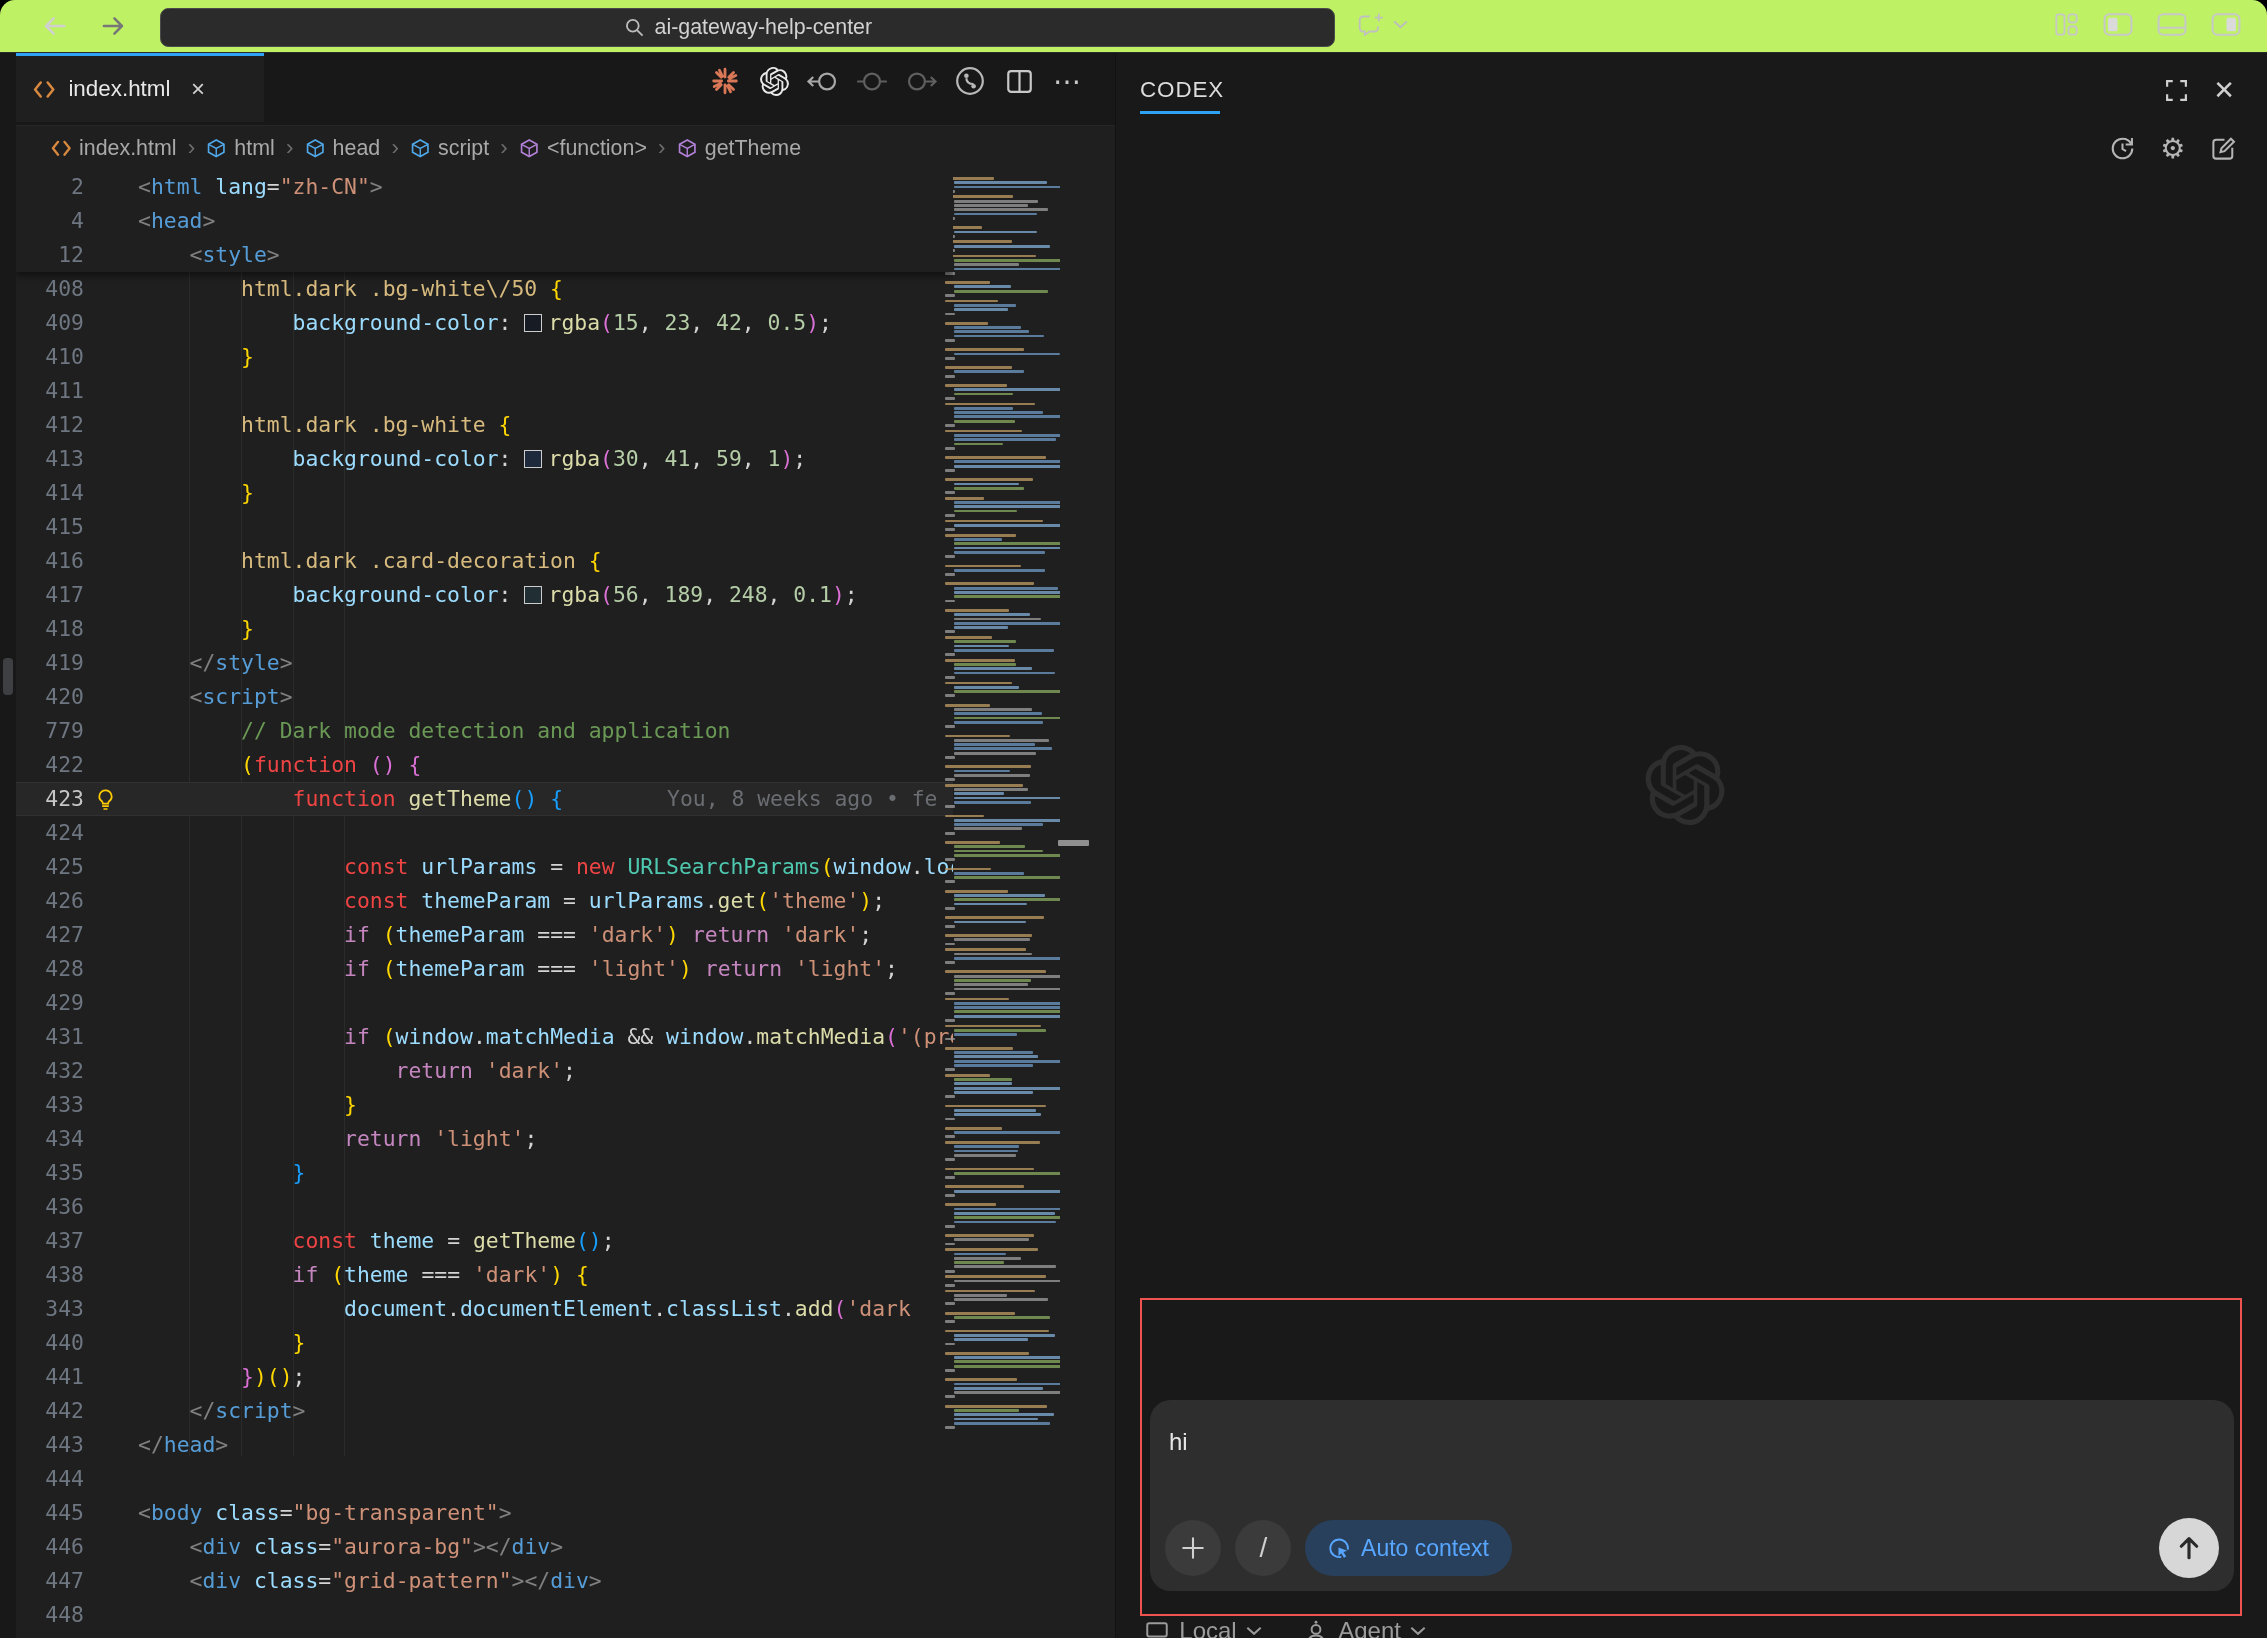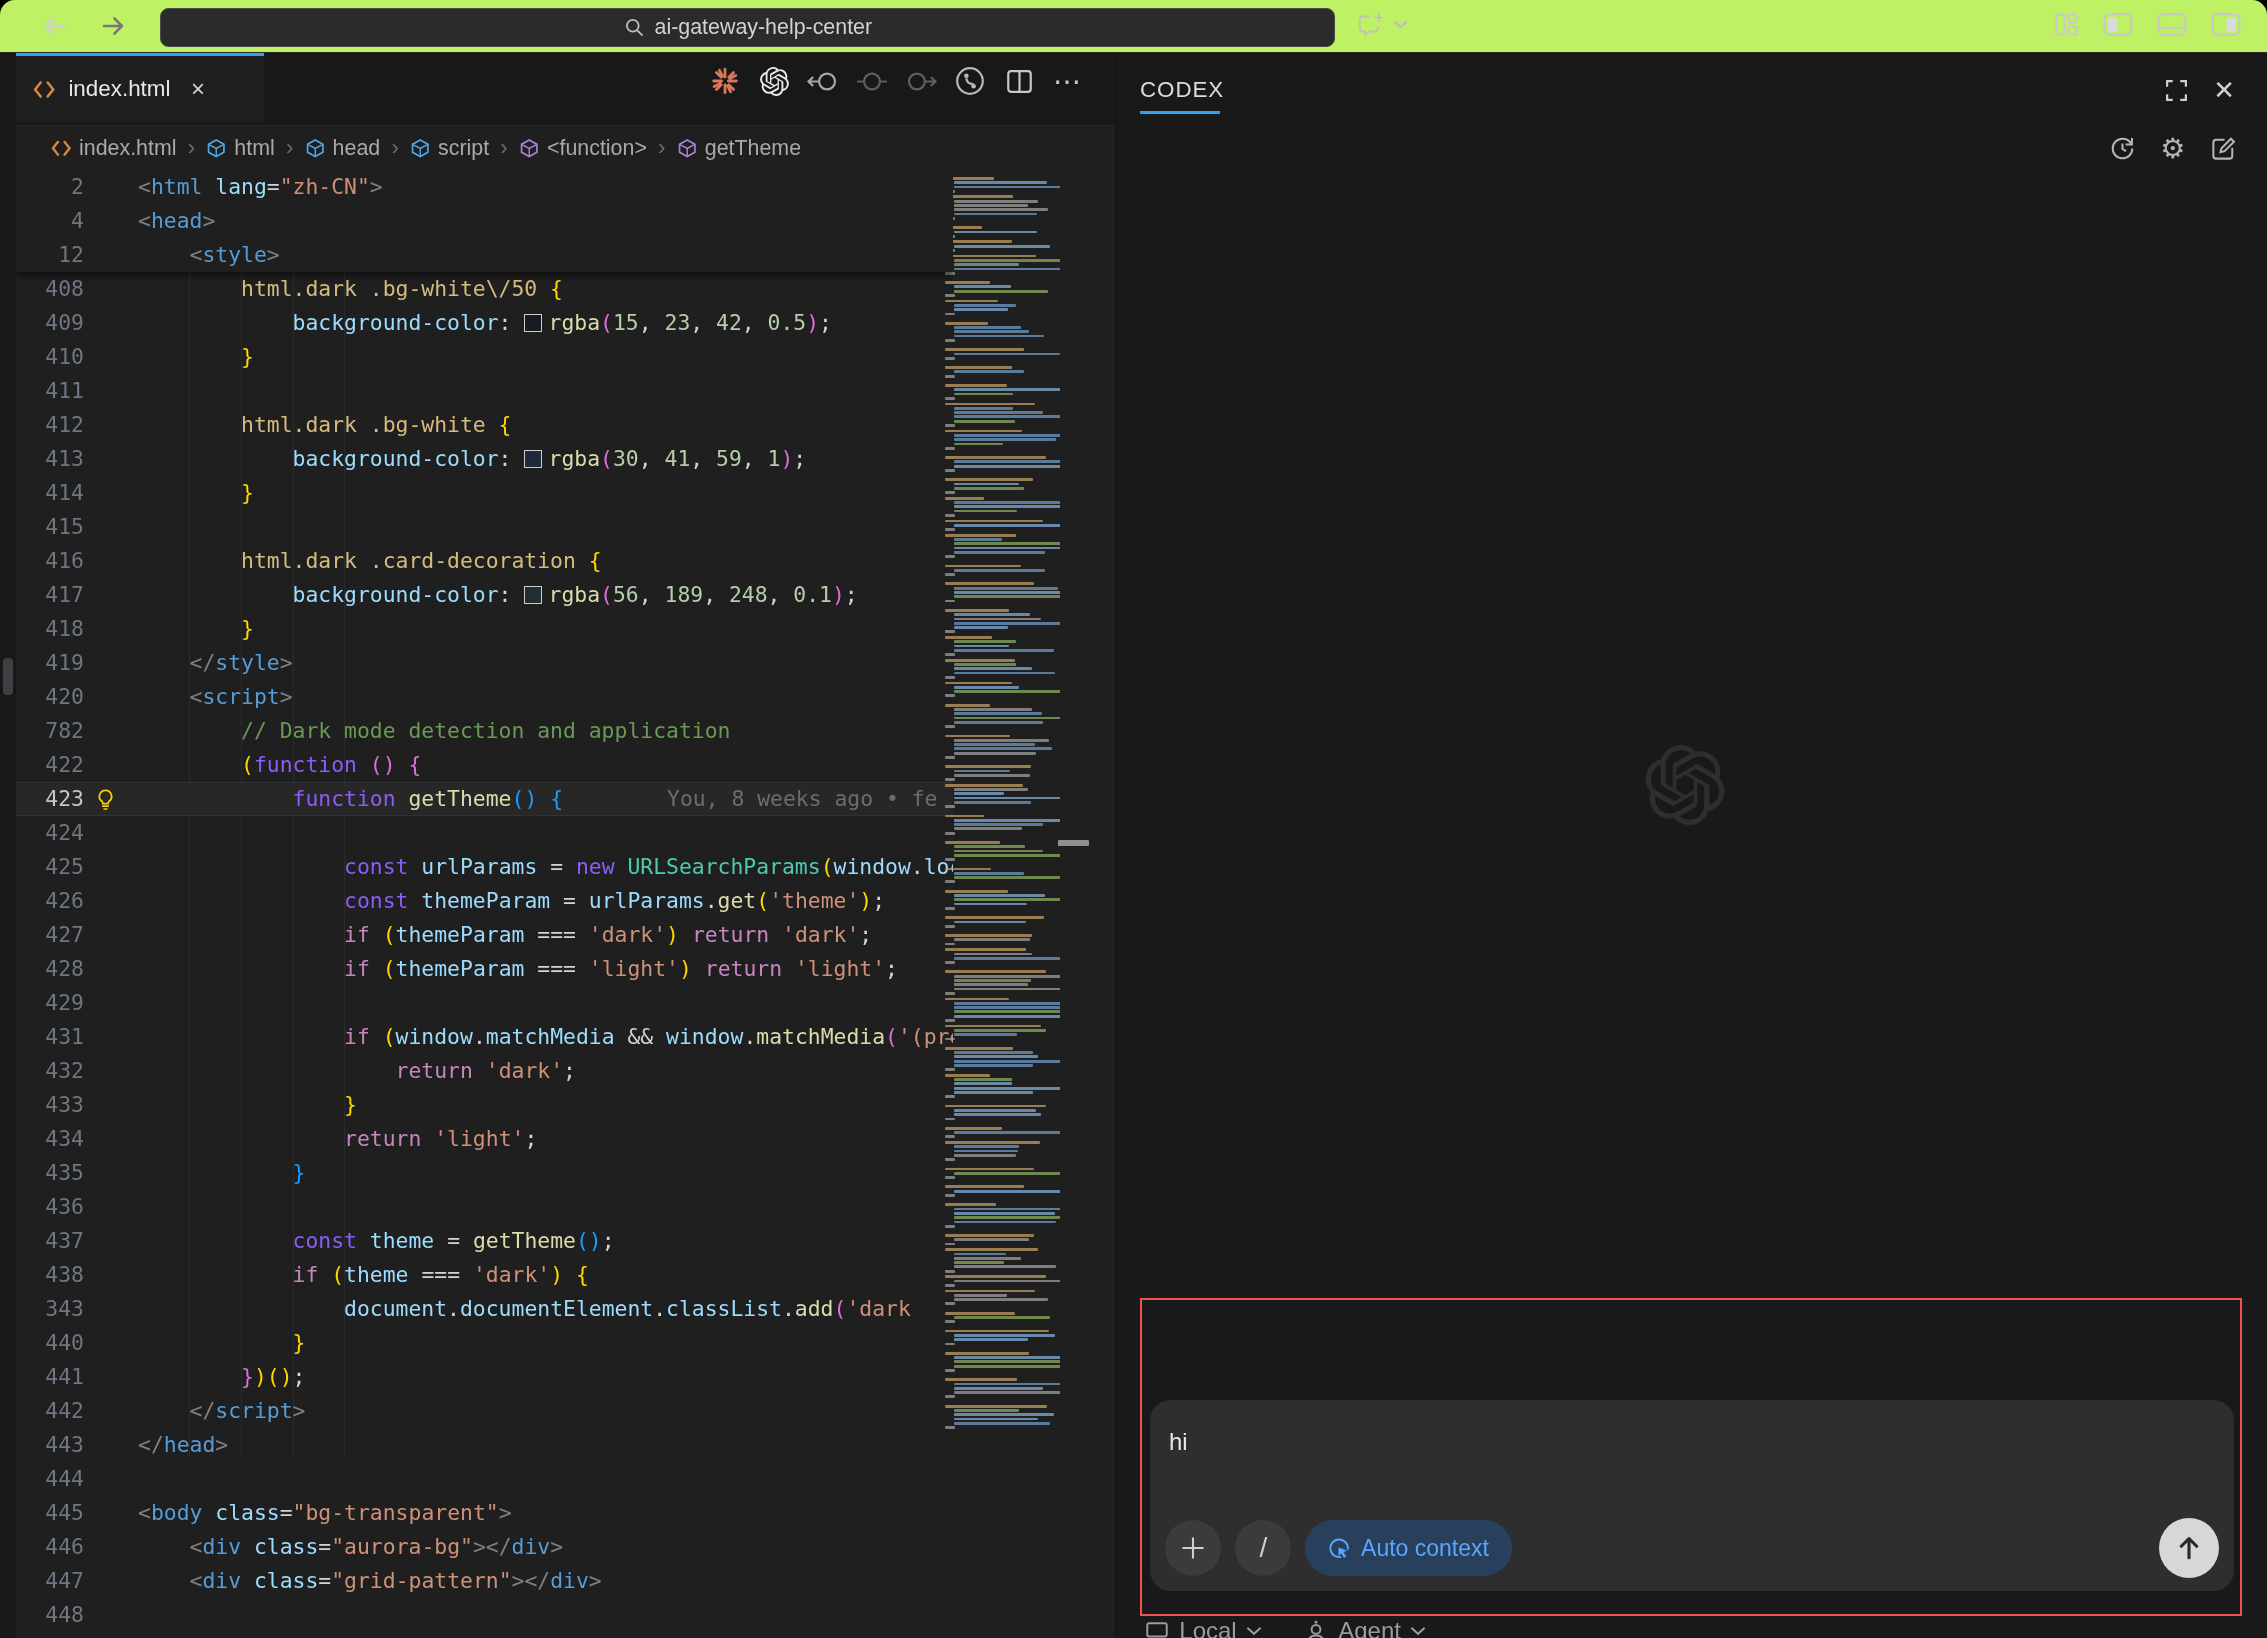--- a/index.html
+++ b/index.html
@@ -35,21 +35,21 @@
   .ct{margin-left:54px;flex:none;white-space:pre;}
   .cur{background:#272727;box-shadow:inset 0 0.9px 0 #313131, inset 0 -0.9px 0 #313131;}
   .cur .ln{color:#c6c6c6;}
   .bulb{position:absolute;left:78px;top:4.7px;}
   .blame{position:absolute;left:651px;color:#6a6d72;white-space:pre;}
   .sticky{position:absolute;left:0;top:0;width:100%;background:#1f1f1f;z-index:5;box-shadow:0 3.7px 6.5px rgba(0,0,0,.45);}
   .rows{position:absolute;left:0;top:102px;width:100%;}
   .swatch{display:inline-block;width:17.7px;height:17.7px;border:1.9px solid #cdcdcd;box-sizing:border-box;margin-right:6.5px;vertical-align:-1.9px;}
   .tk-pu{color:#808080}.tk-tag{color:#569cd6}.tk-at{color:#9cdcfe}.tk-st{color:#ce9178}
   .tk-se{color:#d7ba7d}.tk-pr{color:#9cdcfe}.tk-fn{color:#dcdcaa}.tk-cl{color:#4ec9b0}
-  .tk-kw{color:#8b5cf6}.tk-ct{color:#c586c0}.tk-va{color:#9cdcfe}.tk-nu{color:#b5cea8}
+  .tk-kw{color:#ef4444}.tk-ct{color:#c586c0}.tk-va{color:#9cdcfe}.tk-nu{color:#b5cea8}
   .tk-cm{color:#6a9955}.tk-wh{color:#d4d4d4}.tk-b1{color:#ffd700}.tk-b2{color:#da70d6}.tk-b3{color:#179fff}
 
   .minimap{position:absolute;left:937px;top:124px;width:123px;height:1296px;overflow:hidden;}
   .minimap div{height:2.8px;border-radius:0.9px;opacity:.78;}
   .ruler-marker{position:absolute;left:1058px;top:787px;width:31px;height:5.6px;background:#8f8f8f;border-radius:0.9px;}
 
   
   .panel{position:absolute;top:53px;left:1115px;right:0;bottom:0;background:#191919;border-left:1.9px solid #121212;box-sizing:border-box;}
   .panel-title{position:absolute;left:24px;top:24px;color:#dcdcdc;font-size:22.4px;letter-spacing:0.9px;}
   .panel-title-underline{position:absolute;left:24px;top:58px;width:80px;height:2.8px;background:#2ea2f4;}
@@ -307,21 +307,21 @@
           </div>
           <div class="crow">
             <span class="ln">419</span>
             <span class="ct"><span class="tk-wh">    </span><span class="tk-pu">&lt;/</span><span class="tk-tag">style</span><span class="tk-pu">&gt;</span></span>
           </div>
           <div class="crow">
             <span class="ln">420</span>
             <span class="ct"><span class="tk-wh">    </span><span class="tk-pu">&lt;</span><span class="tk-tag">script</span><span class="tk-pu">&gt;</span></span>
           </div>
           <div class="crow">
-            <span class="ln">782</span>
+            <span class="ln">779</span>
             <span class="ct"><span class="tk-wh">        </span><span class="tk-cm">// Dark mode detection and application</span></span>
           </div>
           <div class="crow">
             <span class="ln">422</span>
             <span class="ct"><span class="tk-wh">        </span><span class="tk-b1">(</span><span class="tk-kw">function</span><span class="tk-wh"> </span><span class="tk-b2">()</span><span class="tk-wh"> </span><span class="tk-b2">{</span></span>
           </div>
           <div class="crow cur">
             <span class="ln">423</span>
             <span class="bulb"><svg width="23" height="23" viewBox="0 0 16 16" fill="none" stroke="#ffcc00" stroke-width="1.2">
                 <path d="M5.7 12.6h4.6M6.6 14.6h2.8"></path>

